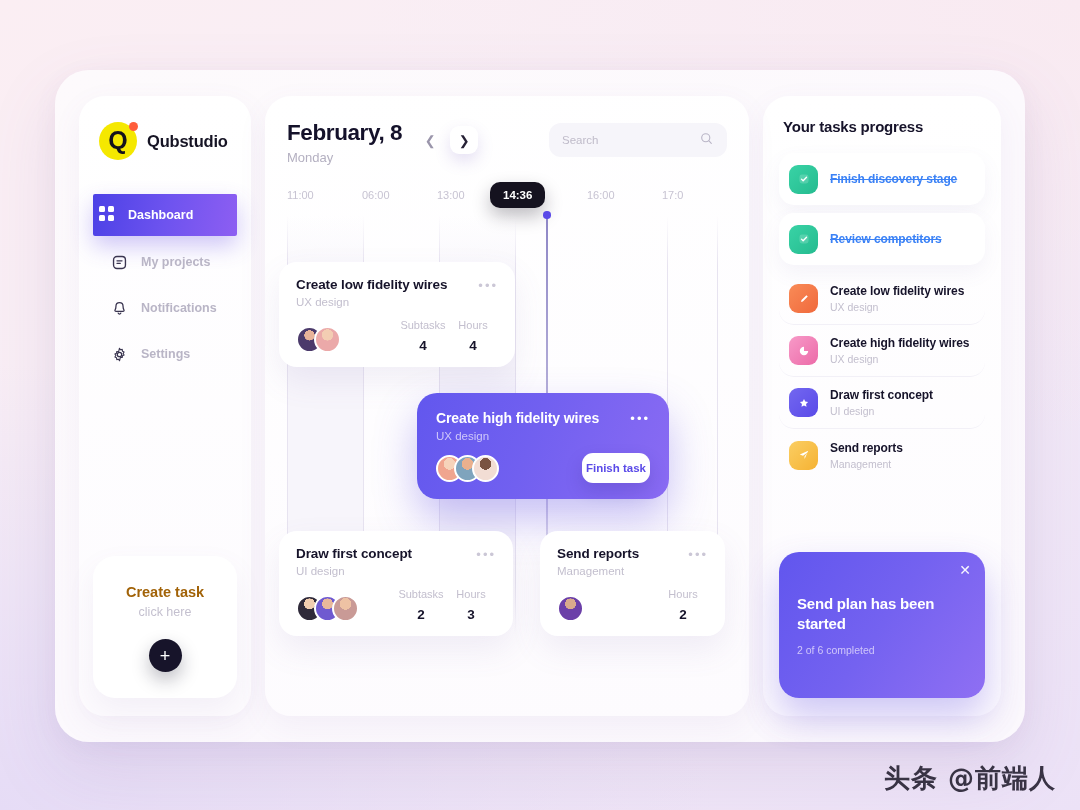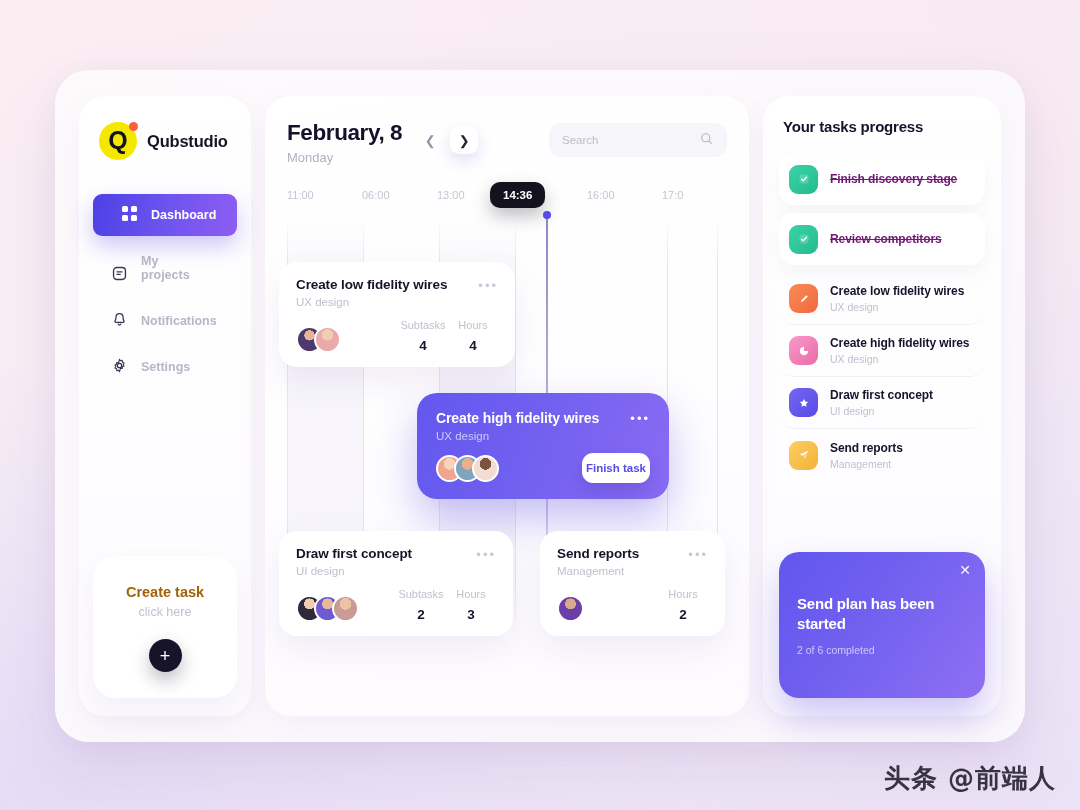--- a/index.html
+++ b/index.html
@@ -87,33 +87,33 @@
     letter-spacing: -0.2px;
   }
 
   .nav { display: flex; flex-direction: column; }
 
   .nav-item {
     display: flex;
     align-items: center;
     gap: 13px;
     height: 40px;
-    padding: 0 27px;
-    border-radius: 9px;
+    padding: 0 4px;
+    border-radius: 2px;
     font-size: 12.5px;
     color: #b9b5c6;
     font-weight: bold;
   }
   .nav-item.active {
     background: linear-gradient(100deg, #4c41e6 0%, #6d53ef 50%, #8d5ef2 100%);
     color: #ffffff;
     box-shadow: 0 10px 22px rgba(95, 70, 230, 0.30);
     height: 42px;
   }
-  .nav-item:not(.active) { margin-top: 6px; padding-left: 17px; align-items: flex-end; }
+  .nav-item:not(.active) { margin-top: 6px; padding-left: 17px; }
   .nav-icon { width: 18px; height: 18px; flex: 0 0 18px; display:flex; align-items:center; justify-content:center; }
   .grid-icon span {
     display: block; width: 6px; height: 6px; background: #fff; border-radius: 1.5px;
   }
   .grid-icon {
     display: grid; grid-template-columns: 6px 6px; grid-template-rows: 6px 6px; gap: 3px;
   }
 
   .create-task {
     margin-top: auto;
@@ -293,21 +293,21 @@
     margin-bottom: 8px;
   }
   .prog-item.pending { border-bottom: 1px solid #f2f0f7; }
   .pi-icon {
     width: 29px; height: 29px; flex: 0 0 29px;
     border-radius: 9px;
     display: flex; align-items: center; justify-content: center;
   }
   .pi-text-wrap { min-width: 0; }
   .pi-label { font-size: 12px; font-weight: bold; color: #16132a; letter-spacing: -0.1px;}
-  .pi-label.struck { color: #701a75; text-decoration: line-through; }
+  .pi-label.struck { color: #3b82f6; text-decoration: line-through; }
   .pi-sub { font-size: 10.5px; color: #c3bfce; margin-top: 3px; }
 
   .daily-card {
     margin-top: auto;
     background: linear-gradient(125deg, #6156ee 0%, #7462f0 50%, #8f6ff3 100%);
     border-radius: 20px;
     padding: 20px 18px 20px;
     position: relative;
     box-shadow: 0 18px 36px rgba(95, 75, 225, 0.30);
     display: flex; align-items: center;

